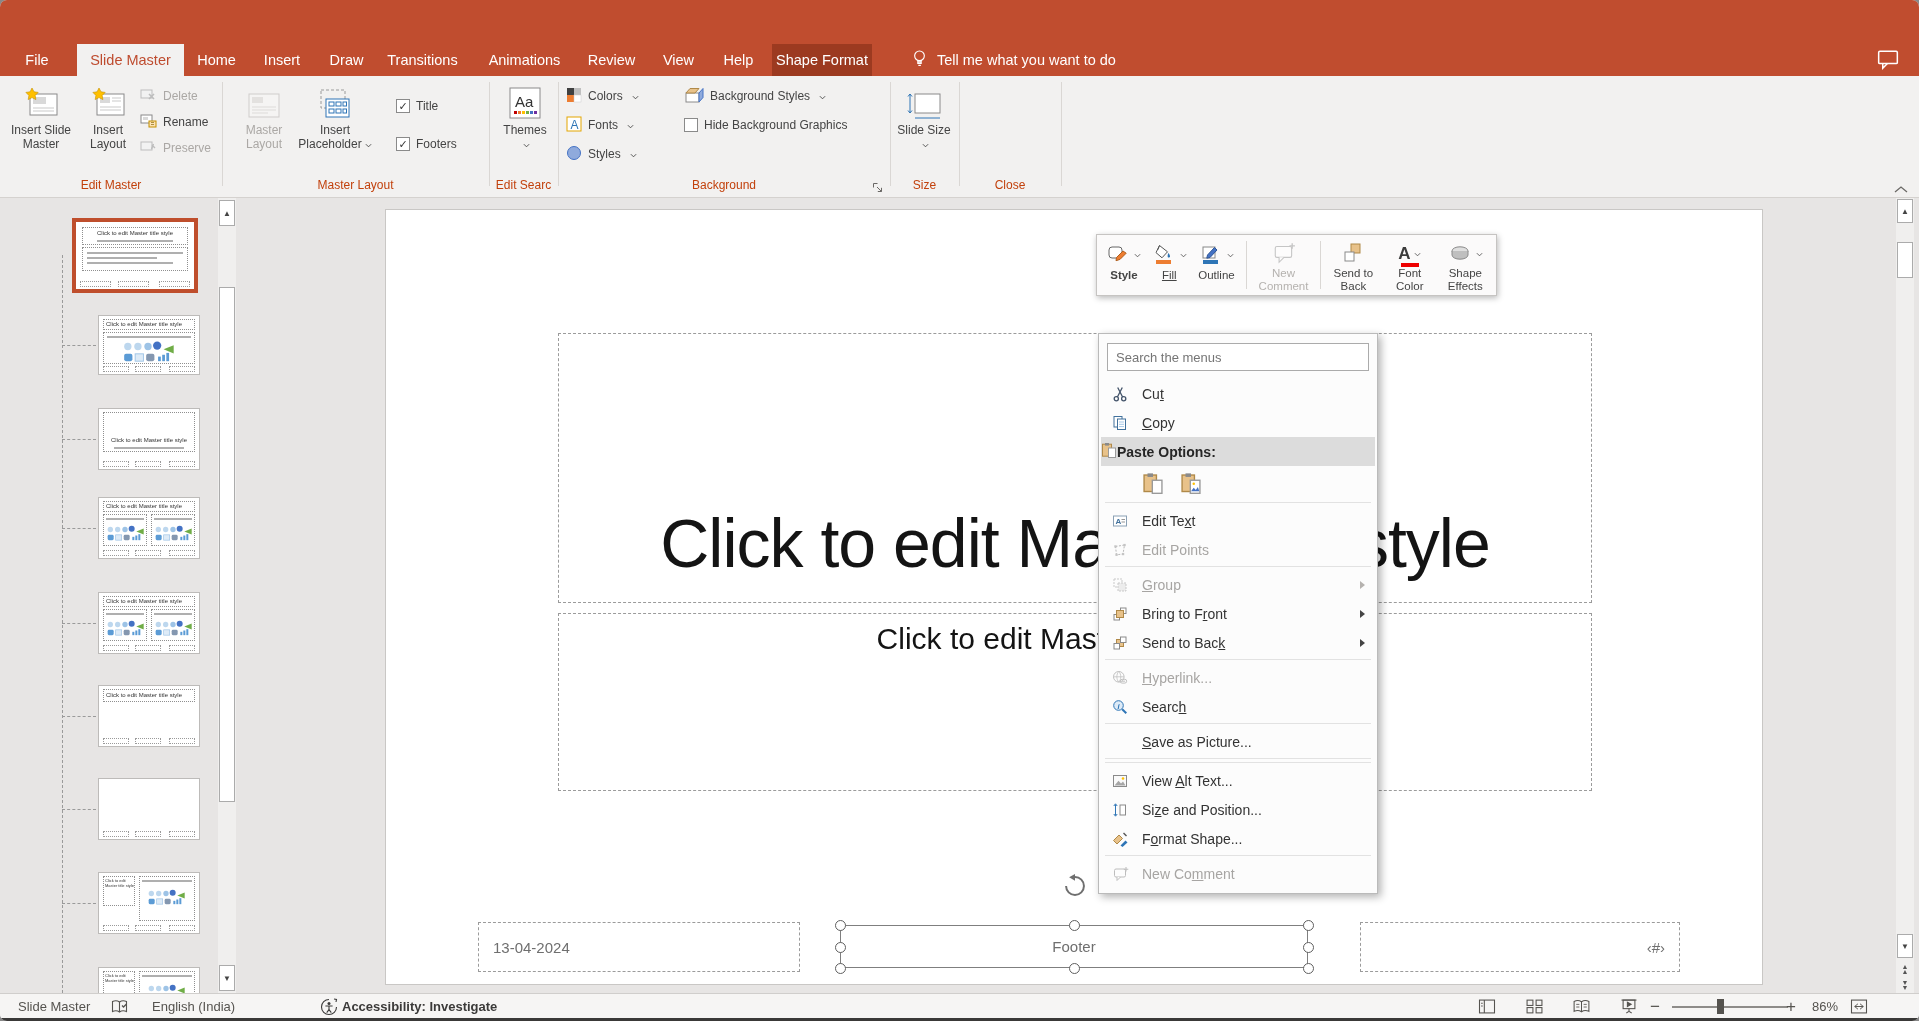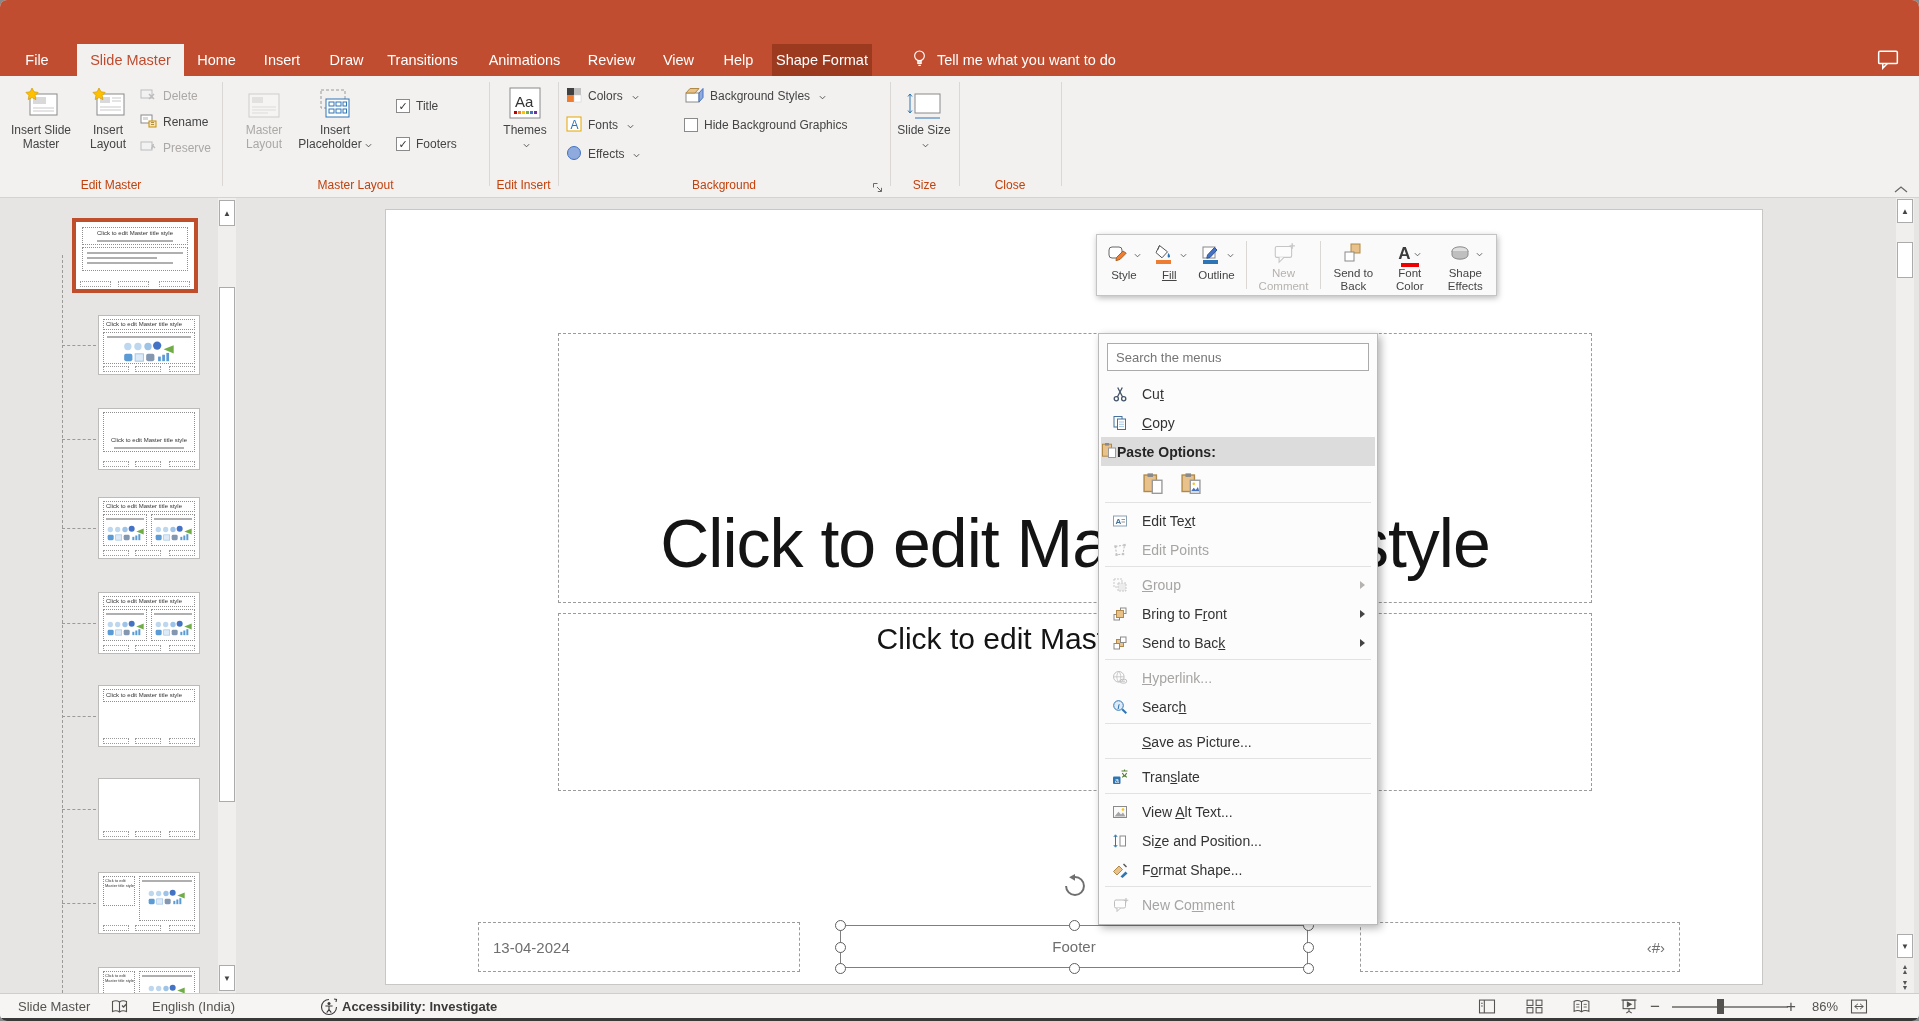--- a/index.html
+++ b/index.html
@@ -336,21 +336,21 @@
               <rect x="18" y="25" width="3" height="3" fill="#70AD47"></rect>
               <rect x="22" y="25" width="3" height="3" fill="#4472C4"></rect>
               <rect x="26" y="25" width="3" height="3" fill="#7030A0"></rect>
             </g>
           </svg>
       </div>
       <div class="blabel"><span>Themes</span><br><span class="chev"><svg width="7" height="5" viewBox="0 0 8 5">
               <path d="M1 1 L4 4 L7 1" stroke="#444" fill="none"></path>
             </svg></span></div>
     </div>
-    <div class="grouplabel" style="left:489px;width:69px">Edit Insert</div>
+    <div class="grouplabel" style="left:489px;width:69px">Edit Searc</div>
 
     <div class="smallrow" style="left:566px;top:8px">
       <span><svg width="16" height="16" viewBox="0 0 16 16">
             <rect x="1" y="1" width="7" height="7" fill="#404040"></rect>
             <rect x="8" y="1" width="7" height="7" fill="#BFBFBF"></rect>
             <rect x="1" y="8" width="7" height="7" fill="#ED7D31"></rect>
             <rect x="8" y="8" width="7" height="7" fill="#FFFFFF" stroke="#CCC" stroke-width=".5"></rect>
           </svg></span>
       <span>Colors</span>
       <span class="chev"><svg width="7" height="5" viewBox="0 0 8 5">
@@ -364,21 +364,21 @@
           </svg></span>
       <span>Fonts</span>
       <span class="chev"><svg width="7" height="5" viewBox="0 0 8 5">
             <path d="M1 1 L4 4 L7 1" stroke="#444" fill="none"></path>
           </svg></span>
     </div>
     <div class="smallrow" style="left:566px;top:66px">
       <span><svg width="16" height="16" viewBox="0 0 16 16">
             <circle cx="8" cy="8" r="6.5" fill="#8FAADC" stroke="#4472C4"></circle>
           </svg></span>
-      <span>Effects</span>
+      <span>Styles</span>
       <span class="chev"><svg width="7" height="5" viewBox="0 0 8 5">
             <path d="M1 1 L4 4 L7 1" stroke="#444" fill="none"></path>
           </svg></span>
     </div>
     <div class="smallrow" style="left:684px;top:8px">
       <span><svg width="20" height="16" viewBox="0 0 20 16">
             <rect x="2" y="6" width="13" height="9" fill="#fff" stroke="#8a8a8a"></rect>
             <path d="M2 6 l4-4.5 h9 L11 6z" fill="#E8C28A" stroke="#B08948"></path>
             <path d="M15 6 l4-4.5 v9 L15 15z" fill="#8FAADC" stroke="#4472C4"></path>
           </svg></span>
@@ -675,21 +675,21 @@
     <div class="vscroll" style="left:1896px;top:0;height:795px">
       <div class="sbtn" style="top:1px;height:24px">▲</div>
       <div class="sthumb" style="top:44px;height:36px"></div>
       <div class="sbtn" style="top:736px;height:24px">▼</div>
       <div class="sbtn" style="top:764px;height:14px;border:none;background:none;color:#555;font-size:7px;flex-direction:column;line-height:5px">▲<br>▲</div>
       <div class="sbtn" style="top:780px;height:14px;border:none;background:none;color:#555;font-size:7px;flex-direction:column;line-height:5px">▼<br>▼</div>
     </div>
   </div>
 
   <div id="minitoolbar">
-      <div class="mtb-item" style="width: 54px;">
+      <div class="mtb-item" style="width: 54px; font-weight: bold;">
         <div class="mtb-iconrow">
           <span><svg width="24" height="22" viewBox="0 0 22 22">
               <rect x="2" y="4" width="13" height="11" rx="3" fill="#fff" stroke="#666"></rect>
               <path d="M9.5 14.5 L16 8 l3.2 2.2 -6.2 6.2 -4 1.3z" fill="#ED7D31" stroke="#B06020"></path>
             </svg></span>
           <svg width="7" height="5" viewBox="0 0 8 5" style="margin-left:2px">
             <path d="M1 1 L4 4 L7 1" stroke="#555" fill="none"></path>
           </svg>
         </div>
         <div>Style</div>
@@ -897,33 +897,20 @@
           </svg>
         </span>
         <span class="mlabel">Searc<u>h</u></span>
       </div>
       <div class="msep"></div>
       <div class="mitem">
         <span class="micon"></span>
         <span class="mlabel"><u>S</u>ave as Picture...</span>
       </div>
       <div class="msep"></div>
-      <div class="mitem">
-        <span class="micon">
-          <svg width="16" height="16" viewBox="0 0 16 16">
-            <rect x="1" y="7.5" width="7.5" height="7.5" rx="1" fill="#2E75B6"></rect>
-            <text x="3" y="13.8" font-size="7" fill="#fff">a</text>
-            <g stroke="#548235" fill="none" stroke-width="1.1">
-              <path d="M9.5 2 h6 M12.5 2 v-1.4"></path>
-              <path d="M10.3 4 c1 2.2 2.8 3.6 4.6 4.2 M14.7 4 c-1 2.2-2.8 3.6-4.6 4.2"></path>
-            </g>
-          </svg>
-        </span>
-        <span class="mlabel">Tran<u>s</u>late</span>
-      </div>
       <div class="msep"></div>
       <div class="mitem">
         <span class="micon">
           <svg width="16" height="16" viewBox="0 0 16 16">
             <rect x="1.5" y="2.5" width="13" height="11" fill="#fafafa" stroke="#8a8a8a"></rect>
             <circle cx="11" cy="5.5" r="1.3" fill="#FFC000"></circle>
             <path d="M2.5 12.5 L6.5 7.8 L9 10.4 L11 8.4 L13.5 12.5z" fill="#A6A6A6"></path>
           </svg>
         </span>
         <span class="mlabel">View <u>A</u>lt Text...</span>

